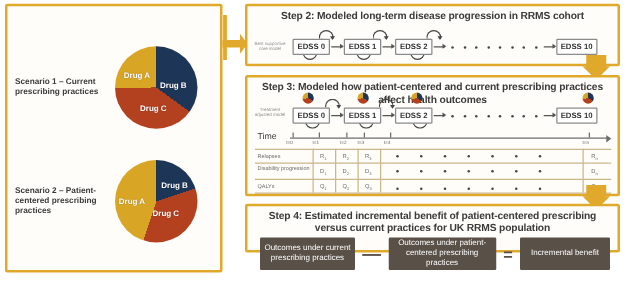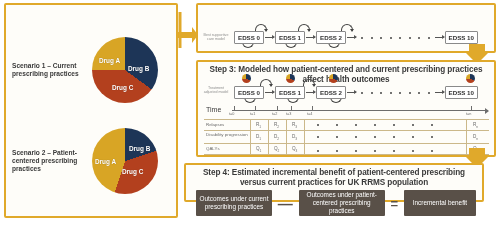--- a/index.html
+++ b/index.html
@@ -36,21 +36,21 @@
   .pie-lab {
     position:absolute; font-size:6.4px; font-weight:bold; color:#ffffff;
     white-space:nowrap; text-shadow:0 0 1px rgba(0,0,0,.35);
   }
 
   
   #step2 { left:196px; top:3px; width:300px; height:50px; }
   #step2 .panel-title { font-size:8.2px; padding:3px 4px 0 4px; }
   #step3 { left:196px; top:60px; width:300px; height:97px; }
   #step3 .panel-title { font-size:8.2px; line-height:10px; padding:3px 6px 0 6px; }
-  #step4 { left:184px; top:163px; width:300px; height:39px; }
+  #step4 { left:196px; top:163px; width:300px; height:39px; }
   #step4 .panel-title { font-size:8.2px; line-height:10px; padding:3px 6px 0 6px; }
 
   .edss-chain { position:absolute; display:flex; align-items:center; }
   .edss {
     border:1px solid #8a8a8a; background:#ffffff; color:#333;
     font-size:6.2px; font-weight:bold; padding:2px 3px;
     border-radius:1px; white-space:nowrap; position:relative; z-index:2;
   }
   .arr {
     width:9px; height:1px; background:#555; position:relative; margin:0 1px;
@@ -146,20 +146,21 @@
     </div>
   </div>
 </div>
 
 <svg class="conn" style="left:176px; top:8px;" width="22" height="46" viewBox="0 0 22 46">
   <path d="M4 4 L4 40" stroke="#E0A92B" stroke-width="3" fill="none"></path>
   <path d="M2 24 L16 24 L16 19 L22 27 L16 35 L16 30 L2 30 Z" fill="#E0A92B"></path>
 </svg>
 
 <div class="panel" id="step2">
+  <div class="panel-title">Step 2: Modeled long-term disease progression in RRMS cohort</div>
 
   <div class="model-note" style="left:4px; top:28px;">Best supportive care model</div>
 
   <div class="edss-chain" style="left:36px; top:26px;">
     <span class="edss">EDSS 0</span>
     <span class="arr"></span>
     <span class="edss">EDSS 1</span>
     <span class="arr"></span>
     <span class="edss">EDSS 2</span>
     <span class="arr"></span>

